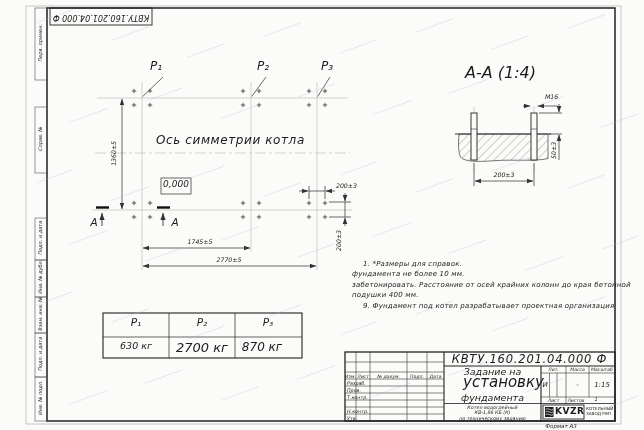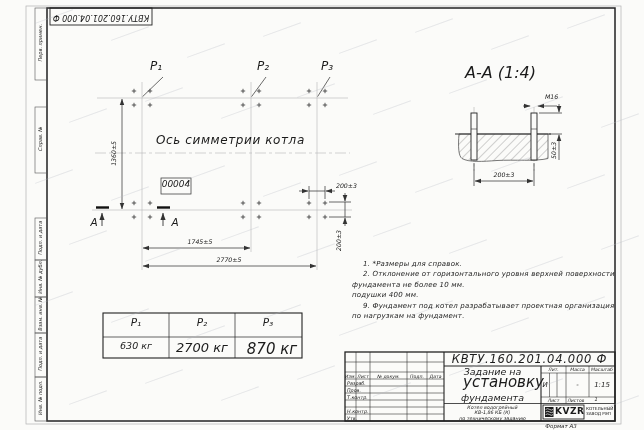--- a/index.html
+++ b/index.html
@@ -215,48 +215,47 @@
 <div class="t c r90" style="left:11px;top:235px;width:60px;font-size:5px">Подп. и дата</div>
 <div class="t c r90" style="left:11px;top:274px;width:60px;font-size:5px">Инв. № дубл.</div>
 <div class="t c r90" style="left:11px;top:311px;width:60px;font-size:5px">Взам. инв. №</div>
 <div class="t c r90" style="left:11px;top:351px;width:60px;font-size:5px">Подп. и дата</div>
 <div class="t c r90" style="left:11px;top:395px;width:60px;font-size:5px">Инв. № подл.</div>
 
 <div class="t c" style="left:145px;top:60px;width:22px;font-size:12px">P₁</div>
 <div class="t c" style="left:252px;top:60px;width:22px;font-size:12px">P₂</div>
 <div class="t c" style="left:316px;top:60px;width:22px;font-size:12px">P₃</div>
 <div class="t" style="left:156px;top:134px;font-size:12px;letter-spacing:.6px">Ось симметрии котла</div>
-<div class="t c" style="left:161px;top:180px;width:30px;font-size:9px">00004</div>
+<div class="t c" style="left:161px;top:180px;width:30px;font-size:9px">0,000</div>
 <div class="t c" style="left:88px;top:217px;width:12px;font-size:10.5px">А</div>
 <div class="t c" style="left:169px;top:217px;width:12px;font-size:10.5px">А</div>
 <div class="t c r90" style="left:89px;top:150px;width:50px;font-size:6.2px">1360±5</div>
 <div class="t c" style="left:178px;top:239px;width:44px;font-size:6.2px">1745±5</div>
 <div class="t c" style="left:207px;top:257px;width:44px;font-size:6.2px">2770±5</div>
 <div class="t" style="left:336px;top:183px;font-size:6.2px">200±3</div>
 <div class="t c r90" style="left:317px;top:237px;width:44px;font-size:6.2px">200±3</div>
 
 <div class="t c" style="left:465px;top:64px;width:70px;font-size:16px">А-А (1:4)</div>
 <div class="t" style="left:545px;top:94px;font-size:6.2px">М16</div>
 <div class="t c r90" style="left:534px;top:147px;width:40px;font-size:6.2px">50±3</div>
 <div class="t c" style="left:482px;top:172px;width:44px;font-size:6.2px">200±3</div>
 
 <div class="t c" style="left:106px;top:317px;width:60px;font-size:10.5px">P₁</div>
 <div class="t c" style="left:172px;top:317px;width:60px;font-size:10.5px">P₂</div>
 <div class="t c" style="left:238px;top:317px;width:60px;font-size:10.5px">P₃</div>
 <div class="t c" style="left:106px;top:341px;width:60px;font-size:9.5px">630 кг</div>
 <div class="t c" style="left:172px;top:341px;width:60px;font-size:13px">2700 кг</div>
-<div class="t c" style="left:242px;top:341px;width:60px;font-size:15px">870 кг</div>
+<div class="t c" style="left:232px;top:341px;width:60px;font-size:12px">870 кг</div>
 
 <div class="notes">
   <div class="ind">1. *Размеры для справок.</div>
-  <div class="ind">2. Отклонение от горизонтального уровня верхней поверхности</div>
   <div>фундамента не более 10 мм.</div>
+  <div>забетонировать. Расстояние от осей крайних колонн до края бетонной</div>
   <div>подушки 400 мм.</div>
   <div class="ind">9. Фундамент под котел разрабатывает проектная организация</div>
-  <div>по нагрузкам на фундамент.</div>
 </div>
 
 <div class="t c" style="left:446px;top:353px;width:167px;font-size:11.5px;letter-spacing:.8px">КВТУ.160.201.04.000 Ф</div>
 
 <div class="t c" style="left:344px;top:373.5px;width:13px;font-size:4.6px">Изм.</div>
 <div class="t c" style="left:355px;top:373.5px;width:16px;font-size:4.6px">Лист</div>
 <div class="t c" style="left:370px;top:373.5px;width:37px;font-size:4.6px">№ докум.</div>
 <div class="t c" style="left:406px;top:373.5px;width:22px;font-size:4.6px">Подп.</div>
 <div class="t c" style="left:426px;top:373.5px;width:19px;font-size:4.6px">Дата</div>
 

